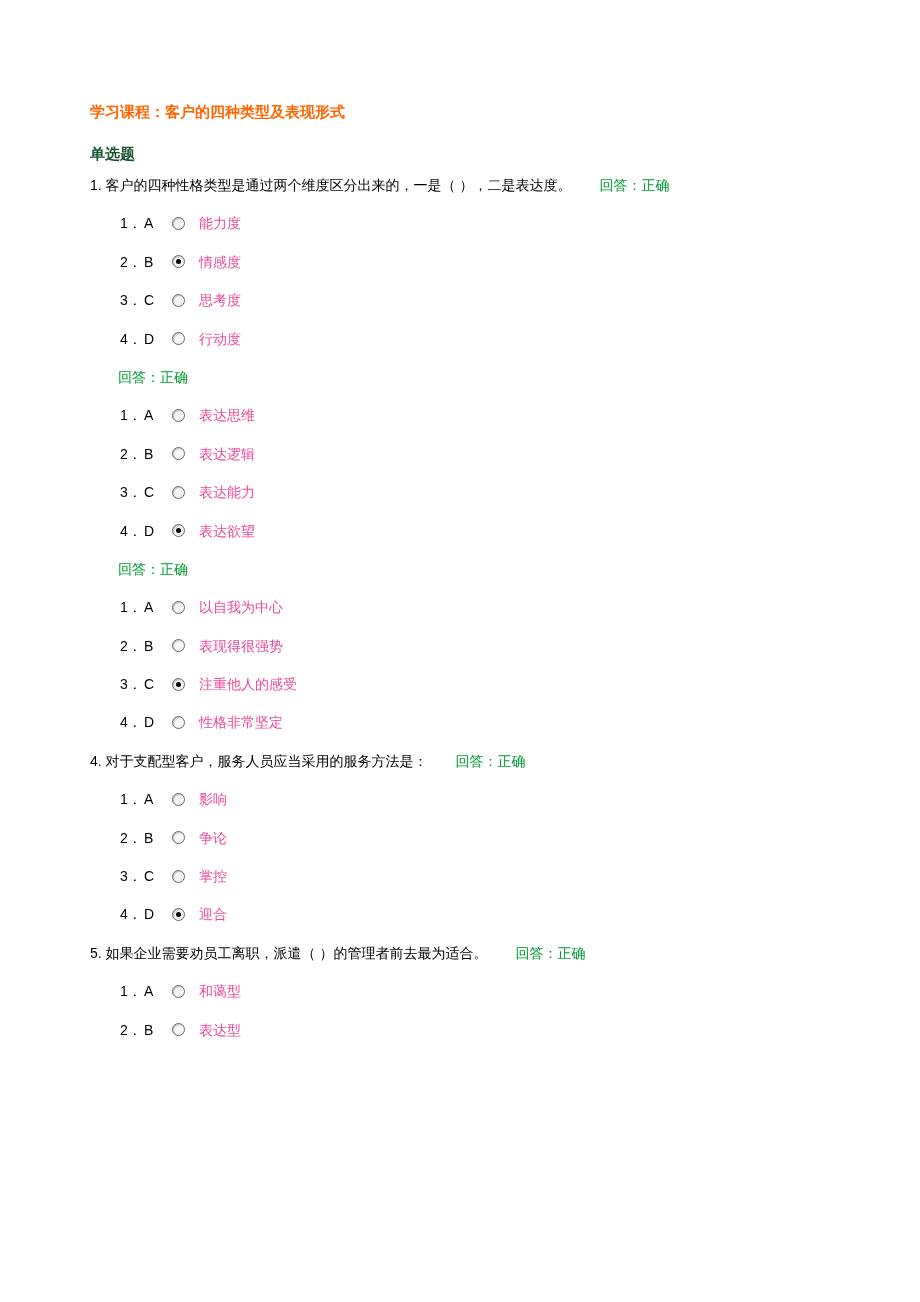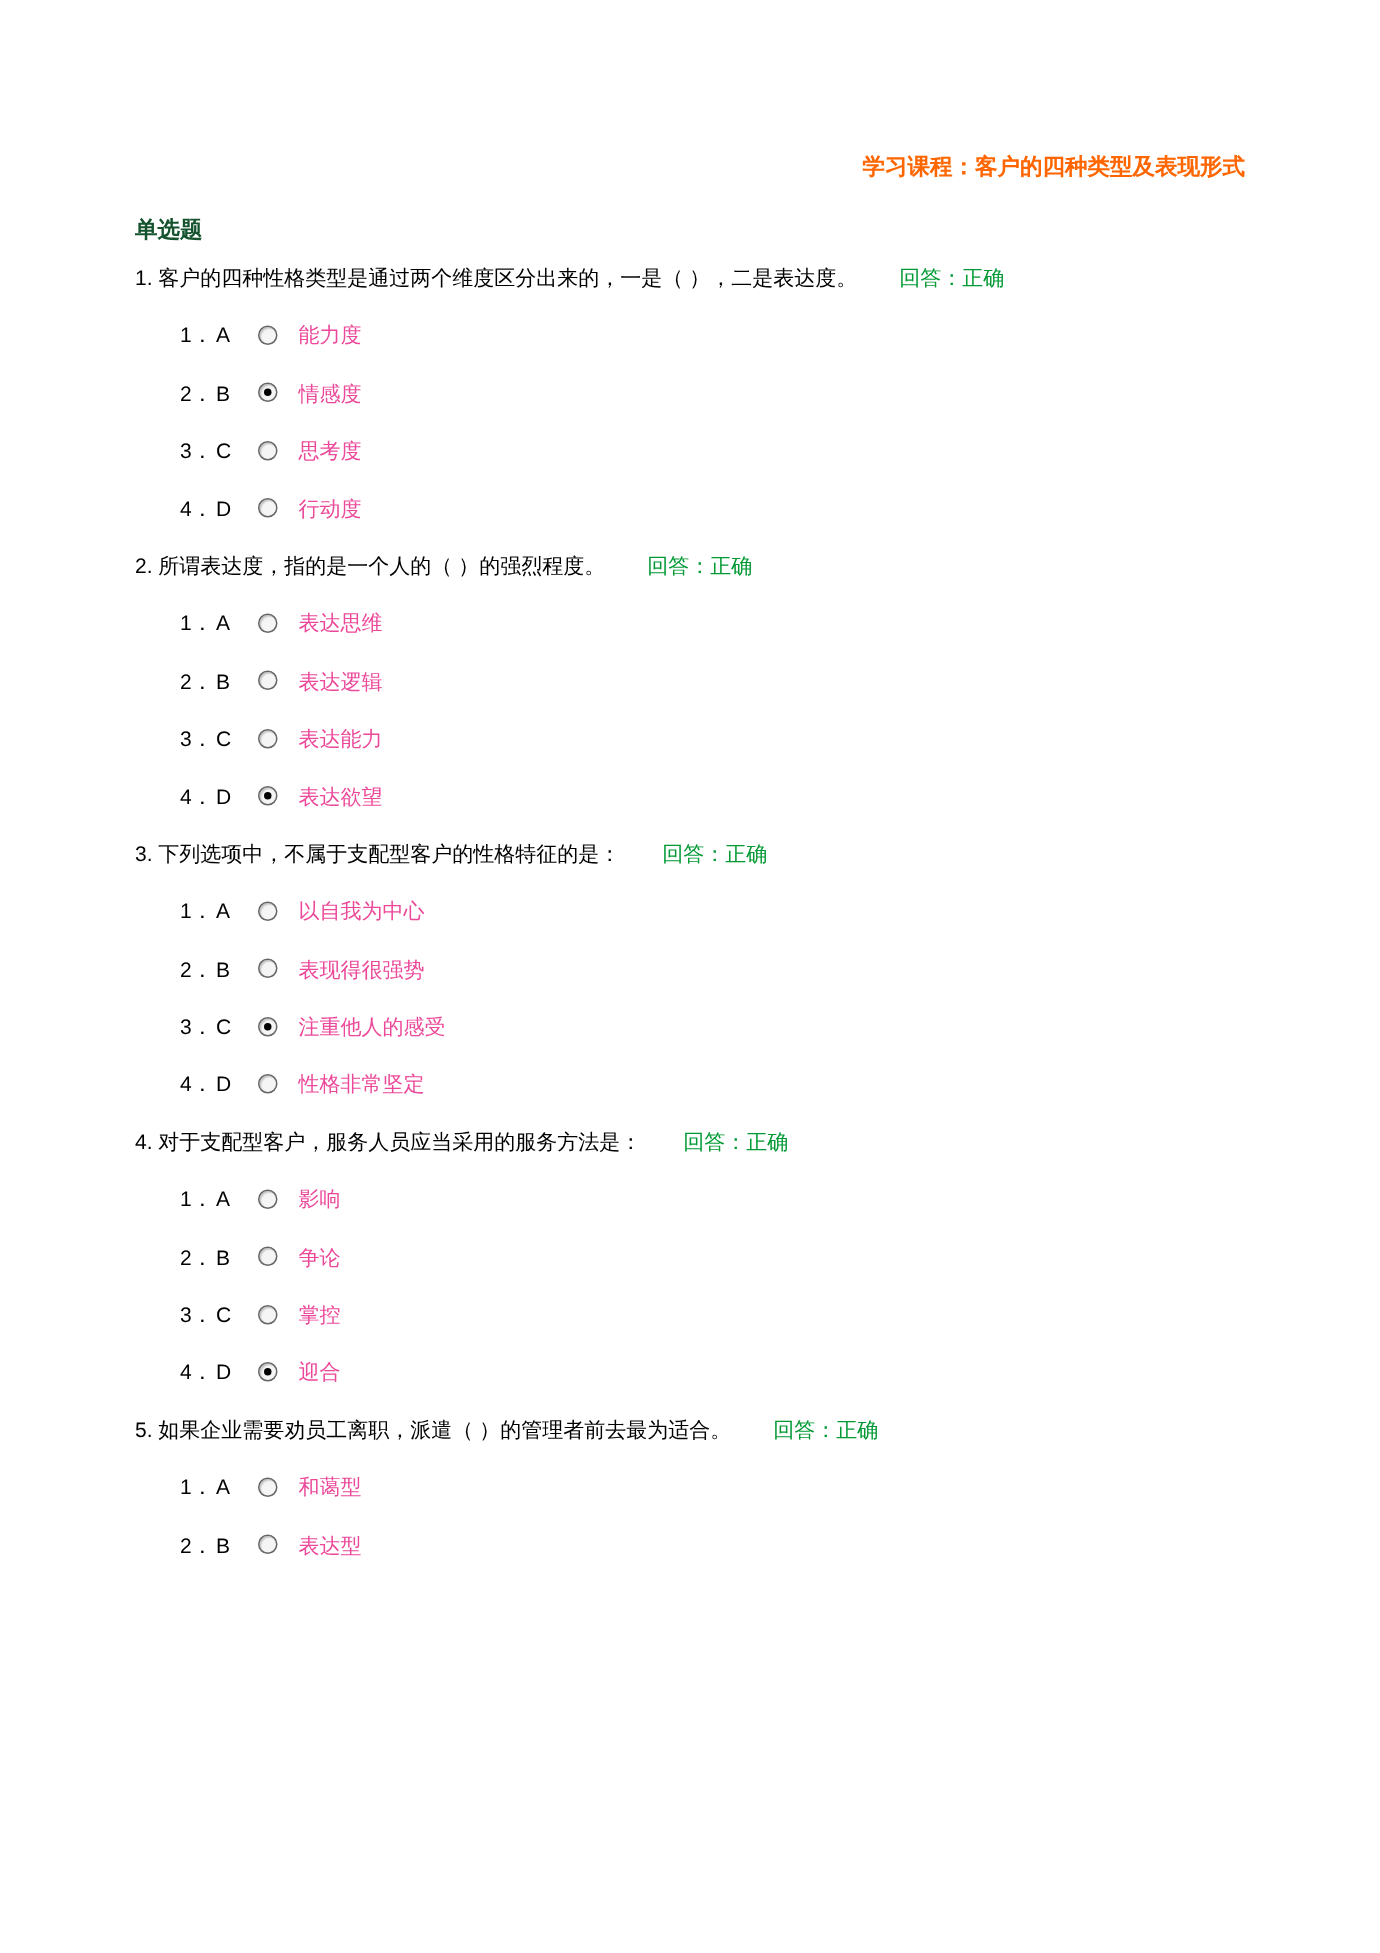--- a/index.html
+++ b/index.html
@@ -11,21 +11,21 @@
       background: #ffffff;
       font-family: "Microsoft YaHei", "SimSun", Arial, sans-serif;
       width: 920px;
       padding: 100px 90px 60px 90px;
       font-size: 14px;
       color: #000;
       line-height: 1.6;
     }
     .course-title {
       color: #ff6600;
-      text-align: right;
+      text-align: left;
       font-weight: bold;
       font-size: 15px;
       margin-bottom: 18px;
     }
     .section-heading {
       color: #14532d;
       font-weight: bold;
       font-size: 15px;
       margin-bottom: 8px;
     }
@@ -138,21 +138,20 @@
           <span class="option-letter">D</span>
           <span class="radio-wrapper">
             <span class="radio-circle"></span>
           </span>
           <span class="option-text">行动度</span>
         </li>
       </ul>
     </div>
     <div class="question-container">
       <div class="question-line">
-        <span class="question-text">2. 所谓表达度，指的是一个人的（ ）的强烈程度。</span>
         <span class="answer-status">回答：正确</span>
       </div>
       <ul class="options-list">
         <li class="option-item">
           <span class="option-number">1．</span>
           <span class="option-letter">A</span>
           <span class="radio-wrapper">
             <span class="radio-circle"></span>
           </span>
           <span class="option-text">表达思维</span>
@@ -178,21 +177,20 @@
           <span class="option-letter">D</span>
           <span class="radio-wrapper">
             <span class="radio-circle selected"></span>
           </span>
           <span class="option-text">表达欲望</span>
         </li>
       </ul>
     </div>
     <div class="question-container">
       <div class="question-line">
-        <span class="question-text">3. 下列选项中，不属于支配型客户的性格特征的是：</span>
         <span class="answer-status">回答：正确</span>
       </div>
       <ul class="options-list">
         <li class="option-item">
           <span class="option-number">1．</span>
           <span class="option-letter">A</span>
           <span class="radio-wrapper">
             <span class="radio-circle"></span>
           </span>
           <span class="option-text">以自我为中心</span>

